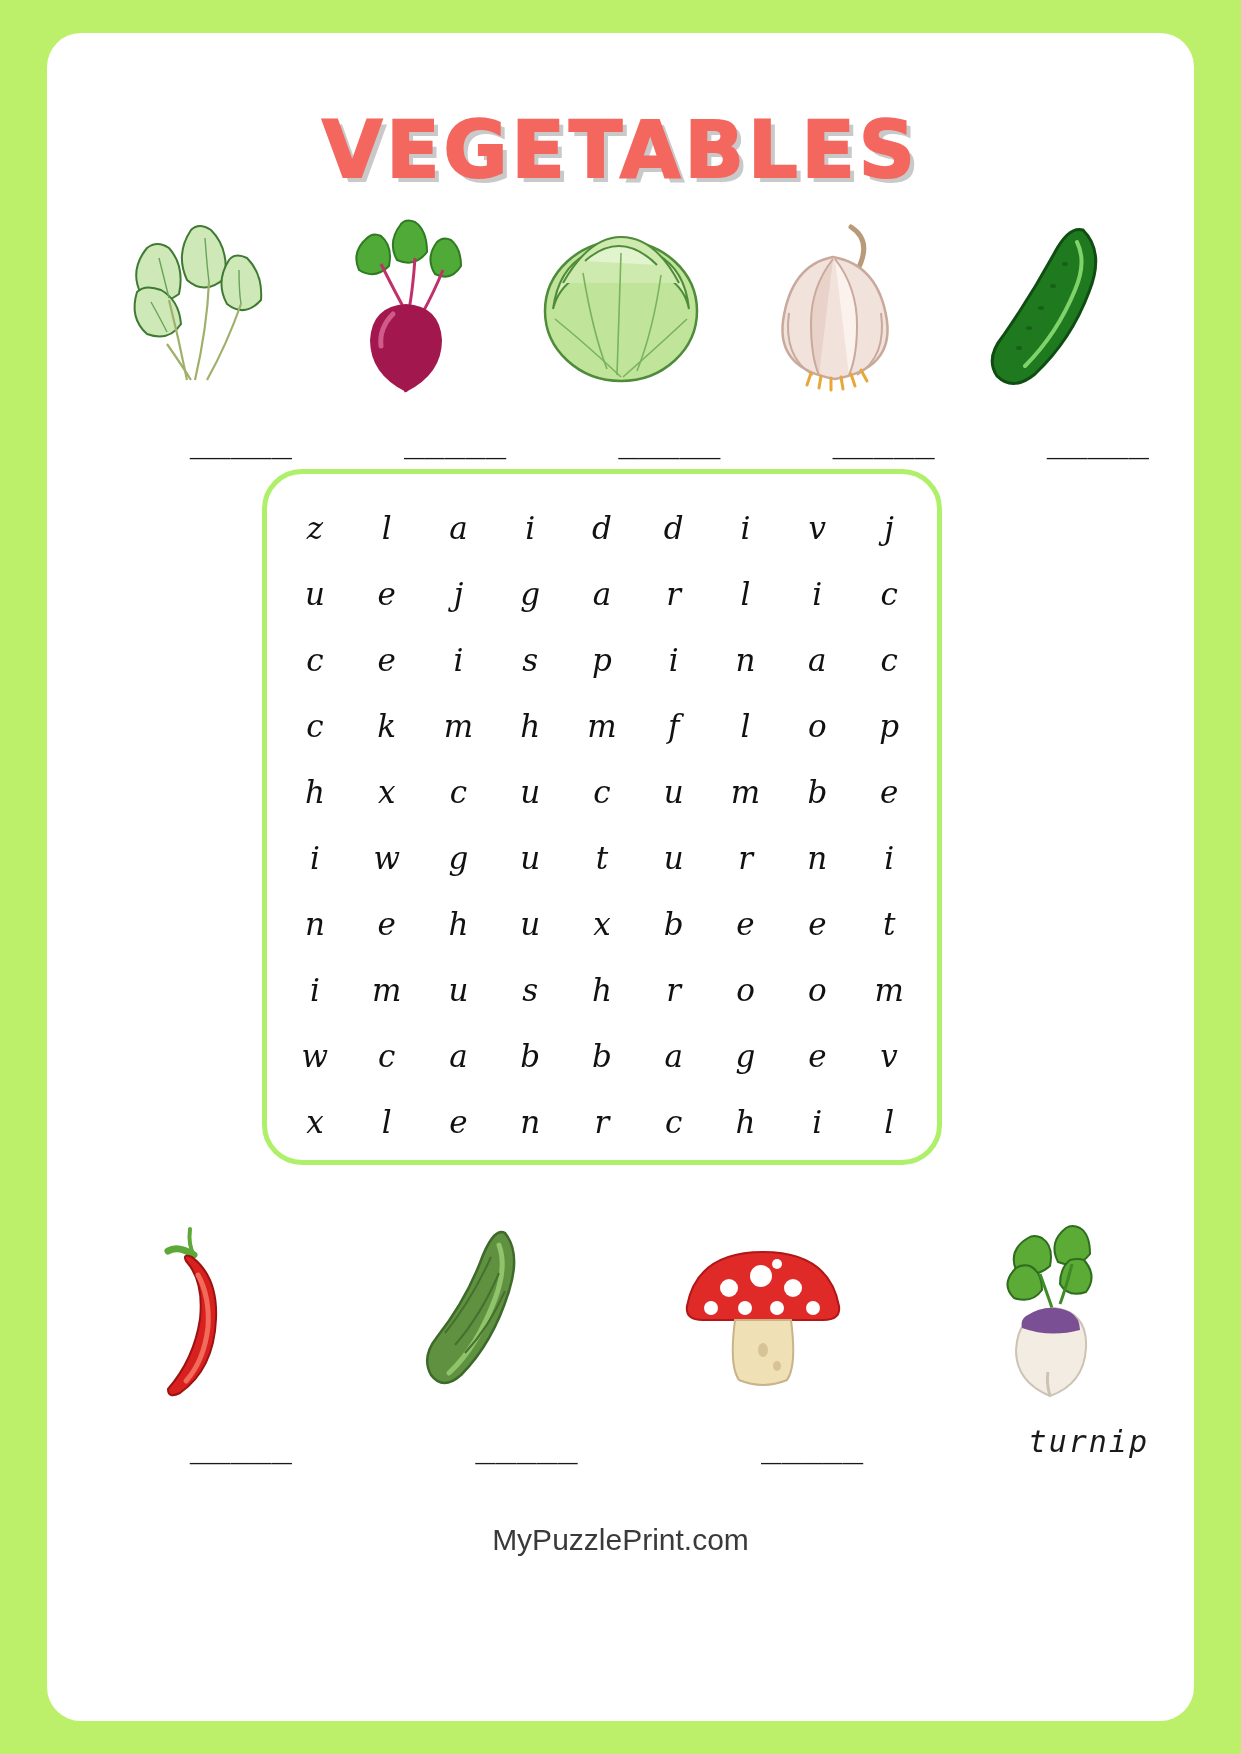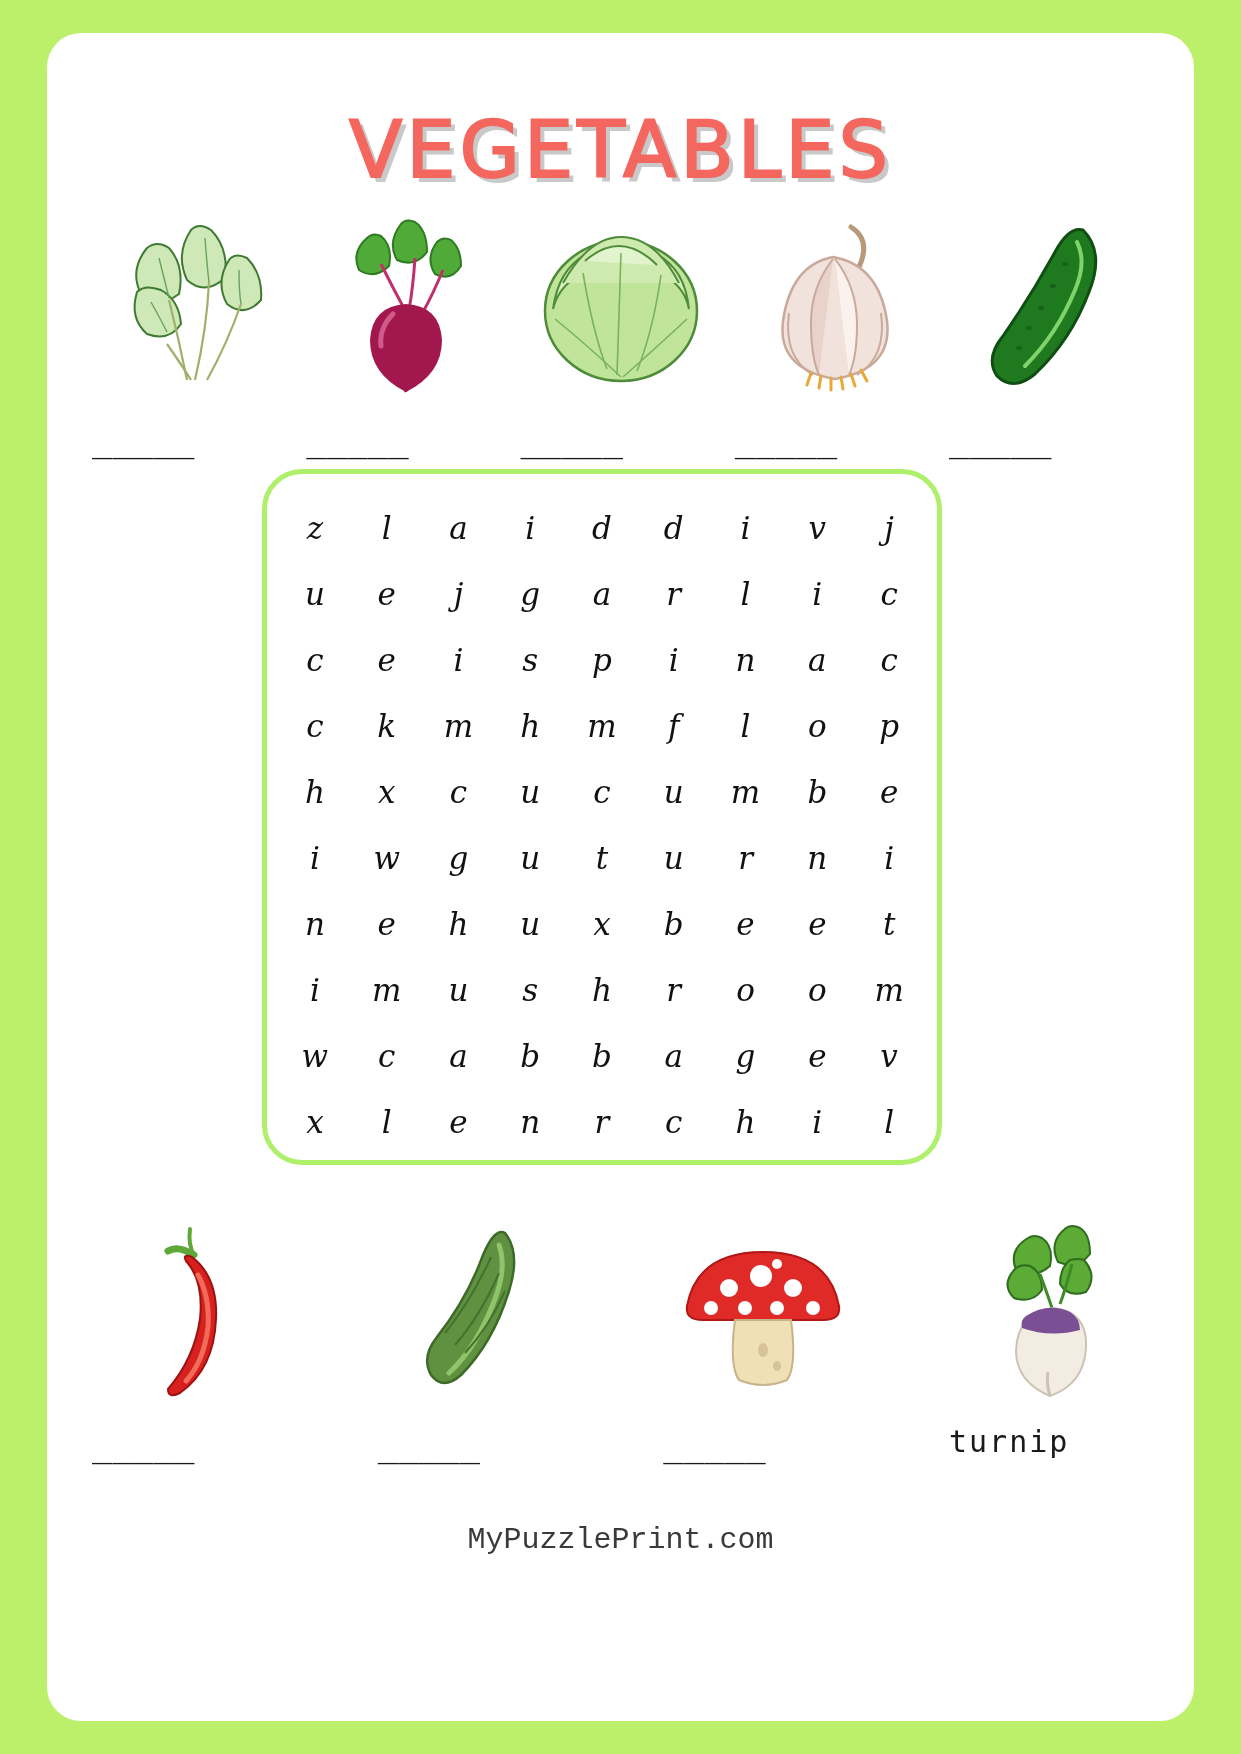--- a/index.html
+++ b/index.html
@@ -23,21 +23,21 @@
     border-radius: 34px;
     box-sizing: border-box;
   }
   .title {
     position: absolute;
     top: 72px;
     left: 0;
     width: 100%;
     text-align: center;
     font-family: "DejaVu Sans", sans-serif;
-    font-weight: normal;
+    font-weight: bold;
     font-size: 78px;
     letter-spacing: 4px;
     color: #f4675f;
     text-shadow: 5px 5px 0 #c9c9c9;
     -webkit-text-stroke: 2px #f4675f;
   }
 
   
   .pic-row {
     position: absolute;
@@ -45,21 +45,22 @@
     width: 1057px;
     display: flex;
     justify-content: space-between;
     align-items: flex-end;
   }
   .pic-row.top { top: 170px; }
   .pic-row.bottom { top: 1175px; }
 
   .pic-cell {
     width: 200px;
-    text-align: left;
+    text-align: right;
+    font-style: italic;
   }
   .pic-art {
     height: 200px;
     display: flex;
     align-items: center;
     justify-content: center;
   }
   .pic-label {
     margin-top: 16px;
     height: 40px;
@@ -102,21 +103,21 @@
     color: #111111;
   }
 
   
   .footer {
     position: absolute;
     top: 1490px;
     left: 0;
     width: 100%;
     text-align: center;
-    font-family: Liberation Mono, monospace;
+    font-family: Liberation Sans, sans-serif;
     font-size: 30px;
     color: #3a3a3a;
   }
 
   svg { display: block; }
 </style>
 </head>
 <body>
 
 <div class="page">

